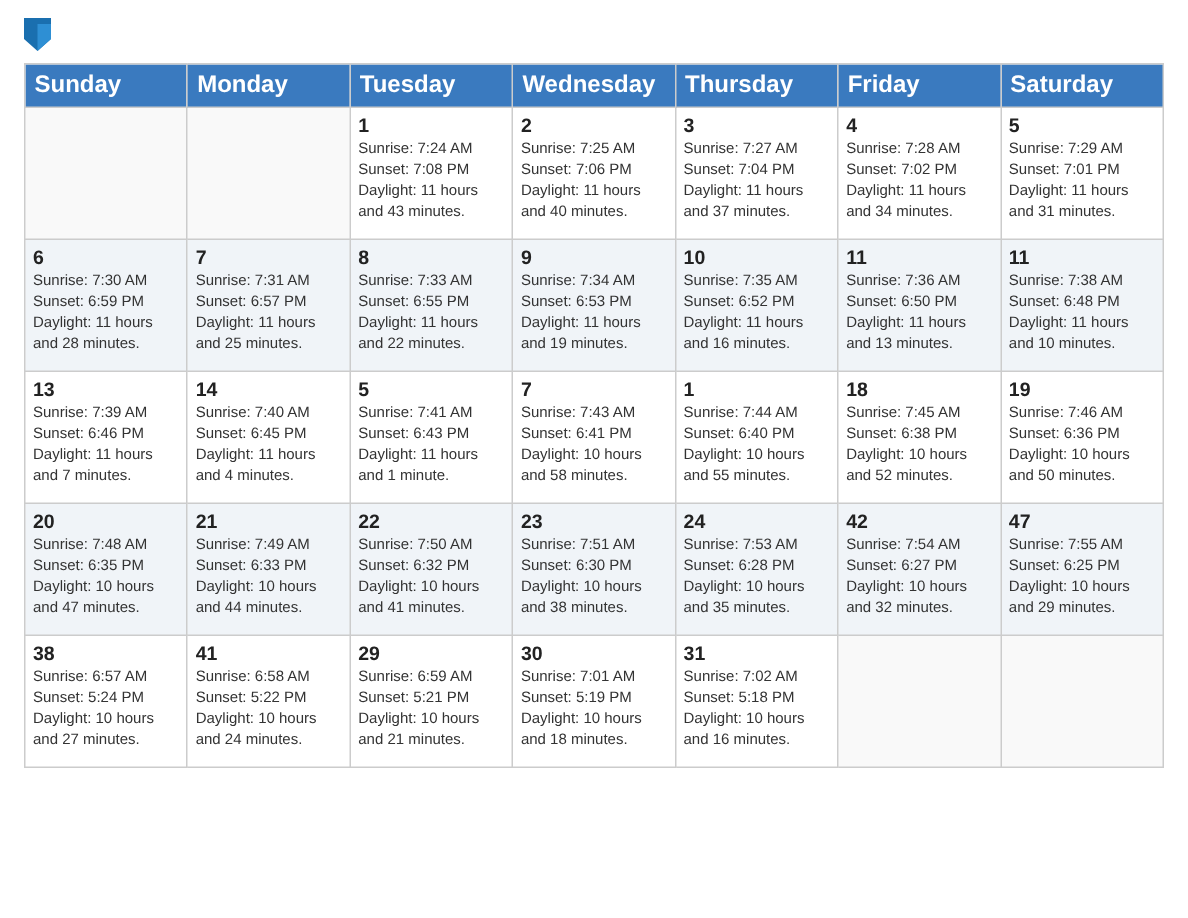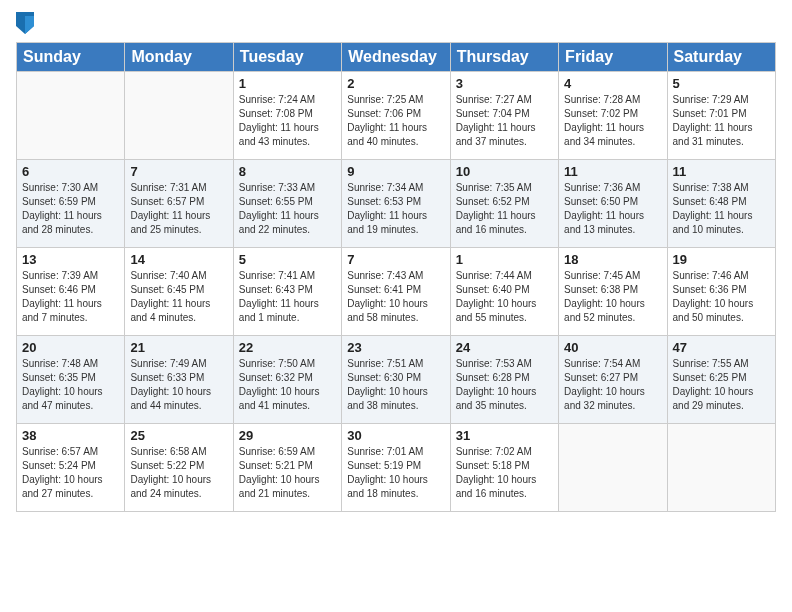--- a/index.html
+++ b/index.html
@@ -230,35 +230,35 @@
           </td>
           <td>
             <span class="day-number">23</span>
             <div class="day-info">Sunrise: 7:51 AM<br>Sunset: 6:30 PM<br>Daylight: 10 hours and 38 minutes.</div>
           </td>
           <td>
             <span class="day-number">24</span>
             <div class="day-info">Sunrise: 7:53 AM<br>Sunset: 6:28 PM<br>Daylight: 10 hours and 35 minutes.</div>
           </td>
           <td>
-            <span class="day-number">40</span>
+            <span class="day-number">42</span>
             <div class="day-info">Sunrise: 7:54 AM<br>Sunset: 6:27 PM<br>Daylight: 10 hours and 32 minutes.</div>
           </td>
           <td>
             <span class="day-number">47</span>
             <div class="day-info">Sunrise: 7:55 AM<br>Sunset: 6:25 PM<br>Daylight: 10 hours and 29 minutes.</div>
           </td>
         </tr>
         <tr class="row-white">
           <td>
             <span class="day-number">38</span>
             <div class="day-info">Sunrise: 6:57 AM<br>Sunset: 5:24 PM<br>Daylight: 10 hours and 27 minutes.</div>
           </td>
           <td>
-            <span class="day-number">25</span>
+            <span class="day-number">41</span>
             <div class="day-info">Sunrise: 6:58 AM<br>Sunset: 5:22 PM<br>Daylight: 10 hours and 24 minutes.</div>
           </td>
           <td>
             <span class="day-number">29</span>
             <div class="day-info">Sunrise: 6:59 AM<br>Sunset: 5:21 PM<br>Daylight: 10 hours and 21 minutes.</div>
           </td>
           <td>
             <span class="day-number">30</span>
             <div class="day-info">Sunrise: 7:01 AM<br>Sunset: 5:19 PM<br>Daylight: 10 hours and 18 minutes.</div>
           </td>

